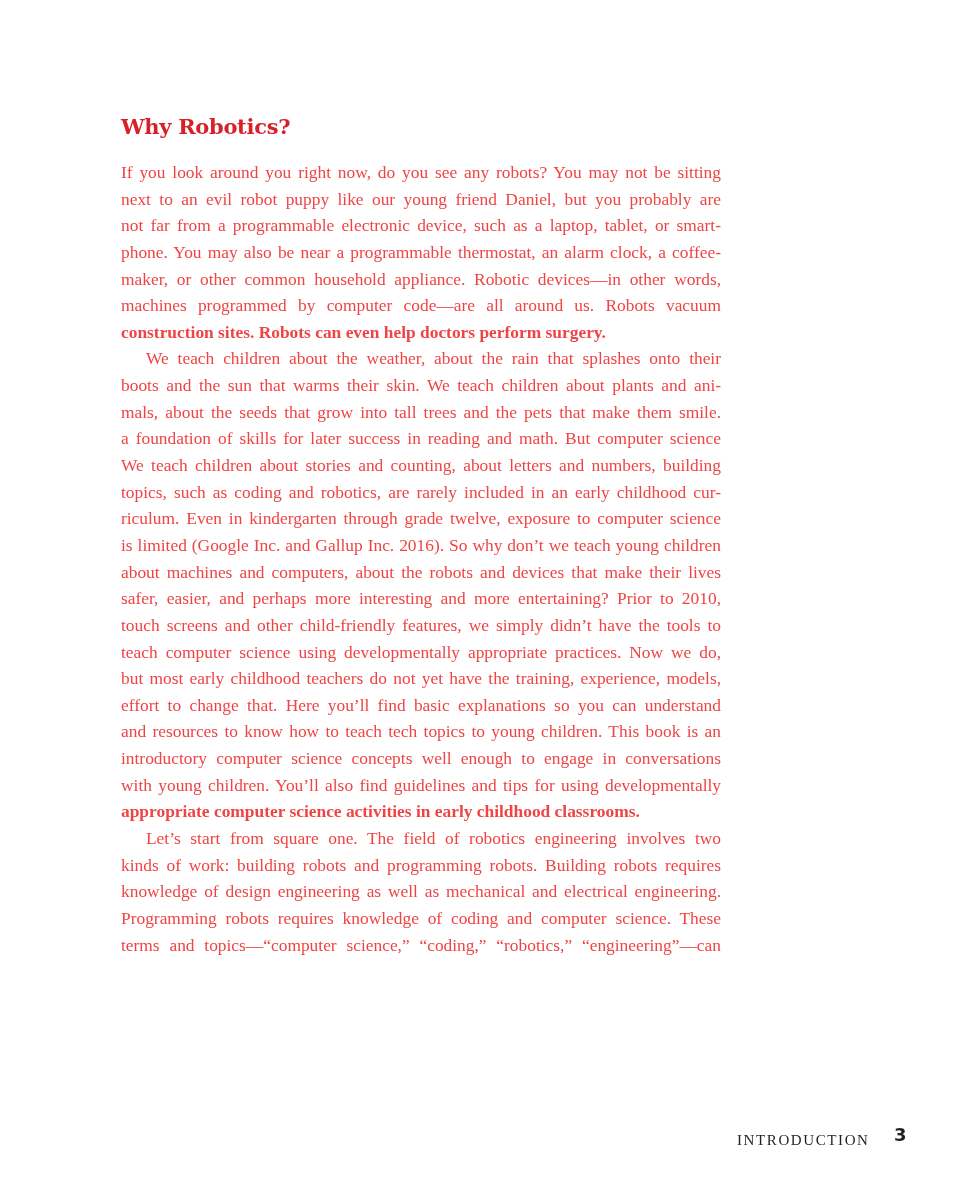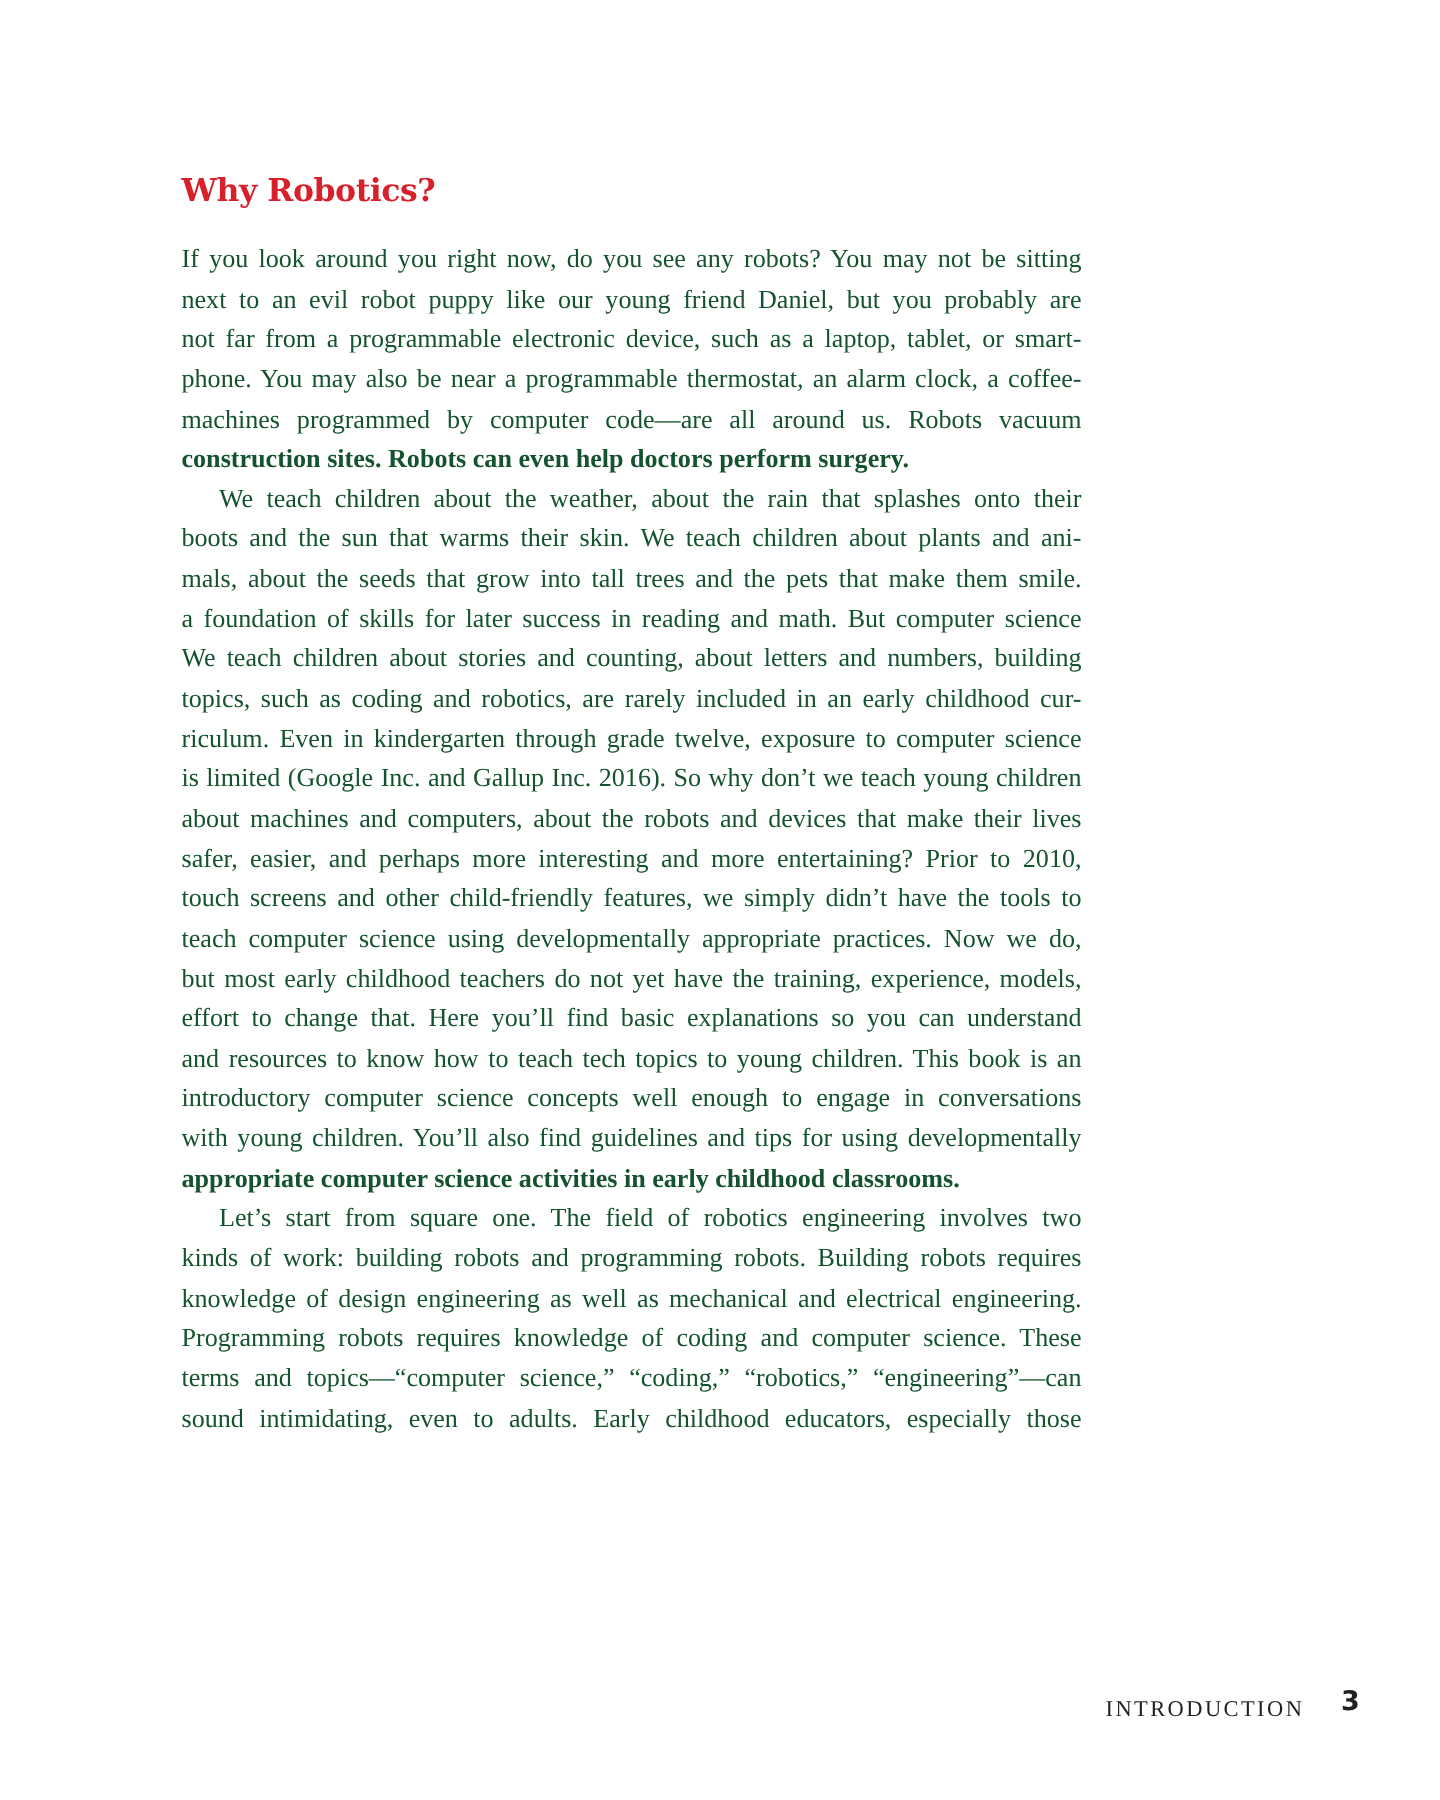--- a/index.html
+++ b/index.html
@@ -5,21 +5,21 @@
   html, body { margin: 0; padding: 0; background: #ffffff; }
   body { width: 960px; height: 1200px; position: relative; overflow: hidden; }
   .page { position: absolute; left: 0; top: 0; width: 860px; height: 1200px; background: #ffffff; }
   .heading {
     position: absolute; left: 121px; top: 114px;
     font-family: "DejaVu Serif", serif; font-weight: bold;
     font-size: 21px; color: #d7202a; letter-spacing: -0.3px; margin: 0;
   }
   .body-text {
     position: absolute; left: 121px; top: 159px; width: 600px;
-    font-family: "Liberation Serif", serif; font-size: 17.4px; color: #14532d;
+    font-family: "Liberation Serif", serif; font-size: 17.4px; color: #ef4444;
     line-height: 26.65px;
   }
   .line {
     display: block; height: 26.65px; white-space: nowrap;
     text-align: justify; text-align-last: justify;
   }
   .line.last { text-align-last: left; font-weight: bold; }
   .line.indent { text-indent: 25px; }
   .footer-label {
     position: absolute; left: 737px; top: 1132px;
@@ -35,20 +35,21 @@
 <body>
 
 <div class="page">
   <h2 class="heading">Why Robotics?</h2>
   <div class="body-text" id="body-text">
       <div>
         <span class="line">If you look around you right now, do you see any robots? You may not be sitting</span>
         <span class="line">next to an evil robot puppy like our young friend Daniel, but you probably are</span>
         <span class="line">not far from a programmable electronic device, such as a laptop, tablet, or smart-</span>
         <span class="line">phone. You may also be near a programmable thermostat, an alarm clock, a coffee-</span>
+        <span class="line">maker, or other common household appliance. Robotic devices—in other words,</span>
         <span class="line">machines programmed by computer code—are all around us. Robots vacuum</span>
         <span class="line last">construction sites. Robots can even help doctors perform surgery.</span>
       </div>
       <div>
         <span class="line indent">We teach children about the weather, about the rain that splashes onto their</span>
         <span class="line">boots and the sun that warms their skin. We teach children about plants and ani-</span>
         <span class="line">mals, about the seeds that grow into tall trees and the pets that make them smile.</span>
         <span class="line">a foundation of skills for later success in reading and math. But computer science</span>
         <span class="line">We teach children about stories and counting, about letters and numbers, building</span>
         <span class="line">topics, such as coding and robotics, are rarely included in an early childhood cur-</span>
@@ -64,18 +65,17 @@
         <span class="line">introductory computer science concepts well enough to engage in conversations</span>
         <span class="line">with young children. You’ll also find guidelines and tips for using developmentally</span>
         <span class="line last">appropriate computer science activities in early childhood classrooms.</span>
       </div>
       <div>
         <span class="line indent">Let’s start from square one. The field of robotics engineering involves two</span>
         <span class="line">kinds of work: building robots and programming robots. Building robots requires</span>
         <span class="line">knowledge of design engineering as well as mechanical and electrical engineering.</span>
         <span class="line">Programming robots requires knowledge of coding and computer science. These</span>
         <span class="line">terms and topics—“computer science,” “coding,” “robotics,” “engineering”—can</span>
-        <span class="line">sound intimidating, even to adults. Early childhood educators, especially those</span>
       </div>
     </div>
   <div class="footer-label">INTRODUCTION</div>
   <div class="page-number">3</div>
 </div>
 
 </body></html>

